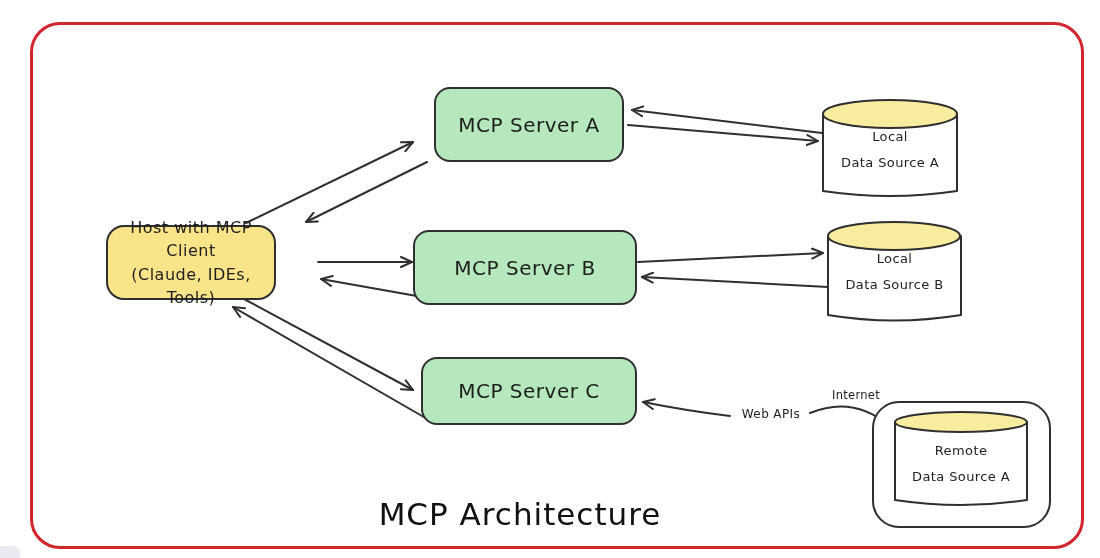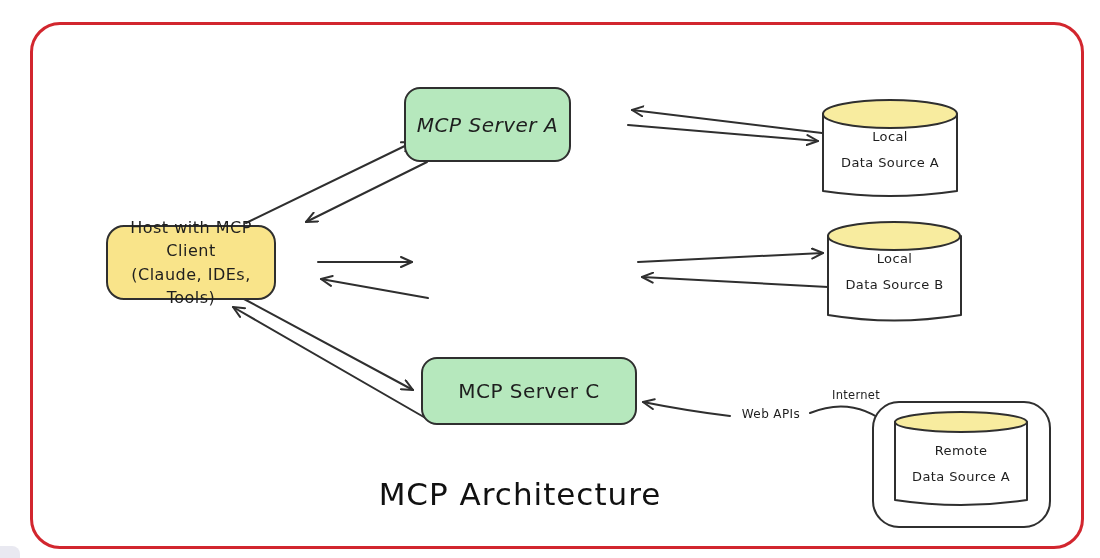--- a/index.html
+++ b/index.html
@@ -20,21 +20,21 @@
   .frame{
     position:absolute;left:30px;top:22px;width:1048px;height:521px;
     border:3px solid var(--frame-red);border-radius:30px;
   }
   .box{
     position:absolute;border:2.5px solid var(--ink);
     display:flex;align-items:center;justify-content:center;
     text-align:center;letter-spacing:.5px;box-sizing:border-box;
   }
   .server{background:var(--server-green);border-radius:16px;font-size:20px;}
-  .server-a{left:404px;top:87px;width:167px;height:75px;font-style:italic;}
+  .server-a{left:434px;top:87px;width:190px;height:75px;}
   .server-b{left:413px;top:230px;width:224px;height:75px;}
   .server-c{left:421px;top:357px;width:216px;height:68px;}
   .host{
     left:106px;top:225px;width:170px;height:75px;
     background:var(--host-yellow);border-radius:18px;
     flex-direction:column;font-size:16px;line-height:1.45;
   }
   svg.layer{position:absolute;left:0;top:0;width:1100px;height:558px;}
   .stroke{stroke:var(--ink);stroke-width:2;fill:none;stroke-linecap:round;stroke-linejoin:round;}
   .cyl-body{fill:#ffffff;}
@@ -43,21 +43,21 @@
   .cyl-label{
     position:absolute;display:flex;flex-direction:column;align-items:center;
     justify-content:center;font-size:13px;line-height:26px;letter-spacing:.4px;
   }
   .cyl-label-a{left:823px;top:124px;width:134px;}
   .cyl-label-b{left:828px;top:246px;width:133px;}
   .cyl-label-remote{left:895px;top:438px;width:132px;}
   .lbl-webapis{position:absolute;left:726px;top:407px;width:90px;text-align:center;font-size:12px;letter-spacing:.4px;}
   .lbl-internet{position:absolute;left:824px;top:388px;width:64px;text-align:center;font-size:11.5px;letter-spacing:.3px;}
   .diagram-title{
-    position:absolute;left:340px;top:476px;width:360px;text-align:center;
+    position:absolute;left:340px;top:496px;width:360px;text-align:center;
     font-size:31px;letter-spacing:1px;color:#111;
   }
   .artifact{
     position:absolute;left:-10px;top:546px;width:30px;height:20px;
     background:#e9e9f1;border-radius:8px;
   }
 </style>
 </head>
 <body>
 
@@ -108,20 +108,23 @@
   </svg>
 
   <div class="box host">
     <span>Host with MCP Client</span>
     <span>(Claude, IDEs, Tools)</span>
   </div>
 
   <div class="box server server-a">
     <span>MCP Server A</span>
   </div>
+  <div class="box server server-b">
+    <span>MCP Server B</span>
+  </div>
   <div class="box server server-c">
     <span>MCP Server C</span>
   </div>
 
   <div class="cyl-label cyl-label-a">
     <span>Local</span>
     <span>Data Source A</span>
   </div>
   <div class="cyl-label cyl-label-b">
     <span>Local</span>

